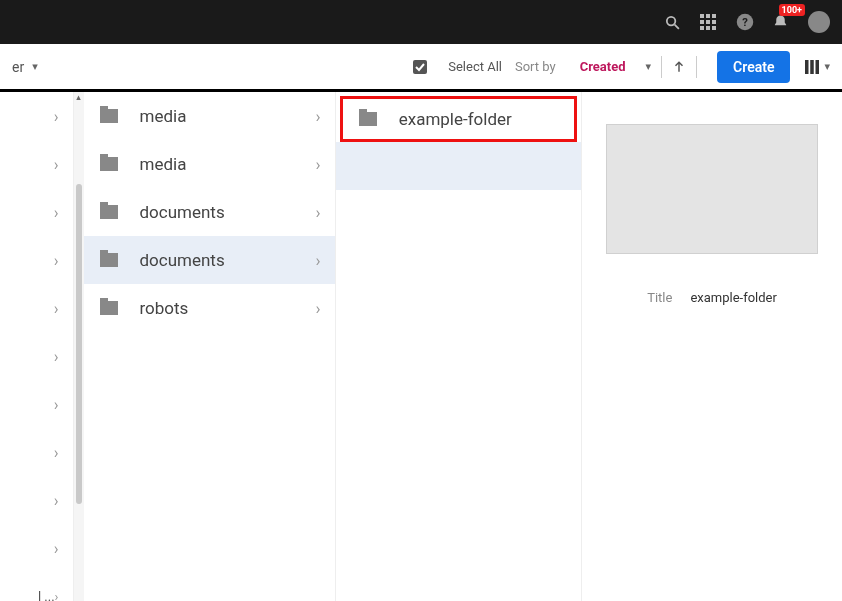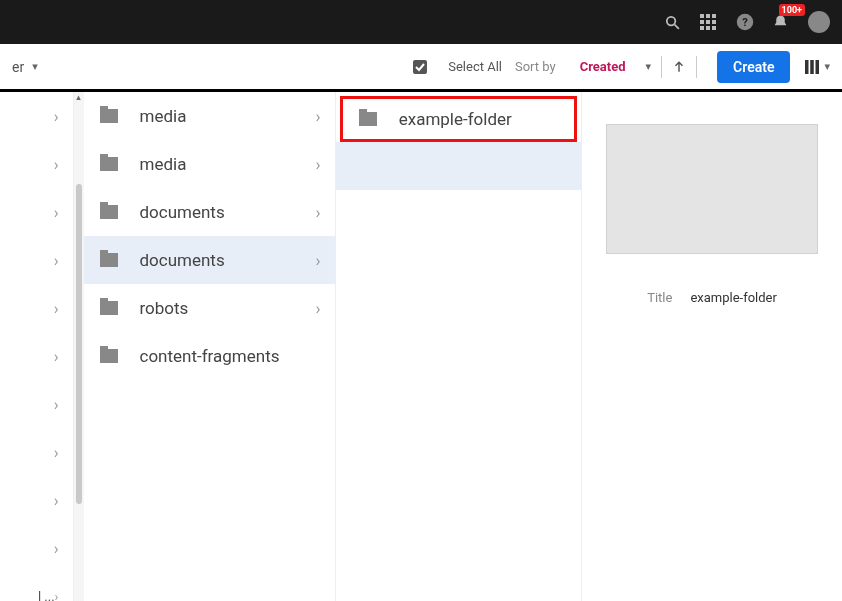--- a/index.html
+++ b/index.html
@@ -193,24 +193,20 @@
         <div class="frow sel">
           <div class="fldr"></div>
           <span>documents</span>
           <span class="rchev">›</span>
         </div>
         <div class="frow">
           <div class="fldr"></div>
           <span>robots</span>
           <span class="rchev">›</span>
         </div>
-        <div class="frow">
-          <div class="fldr"></div>
-          <span>content-fragments</span>
-        </div>
       </div>
   </div>
 
   <div class="col col2">
     <div class="frow hl">
       <div class="fldr"></div>
       <span>example-folder</span>
     </div>
     <div class="below"></div>
   </div>

